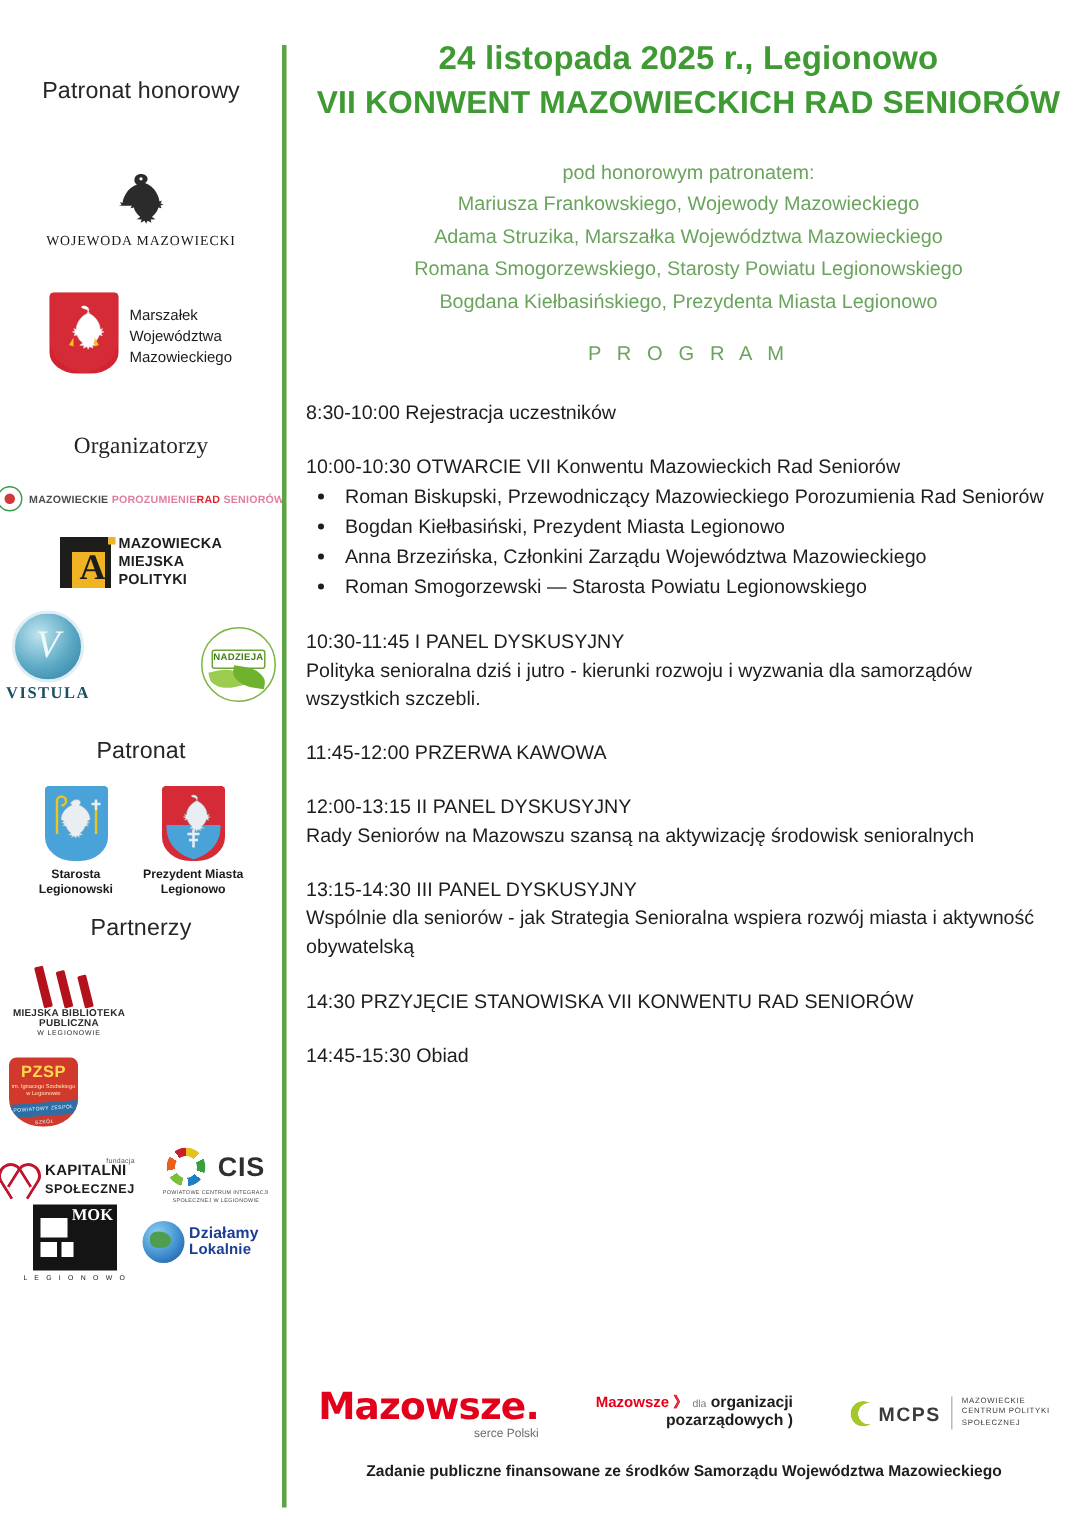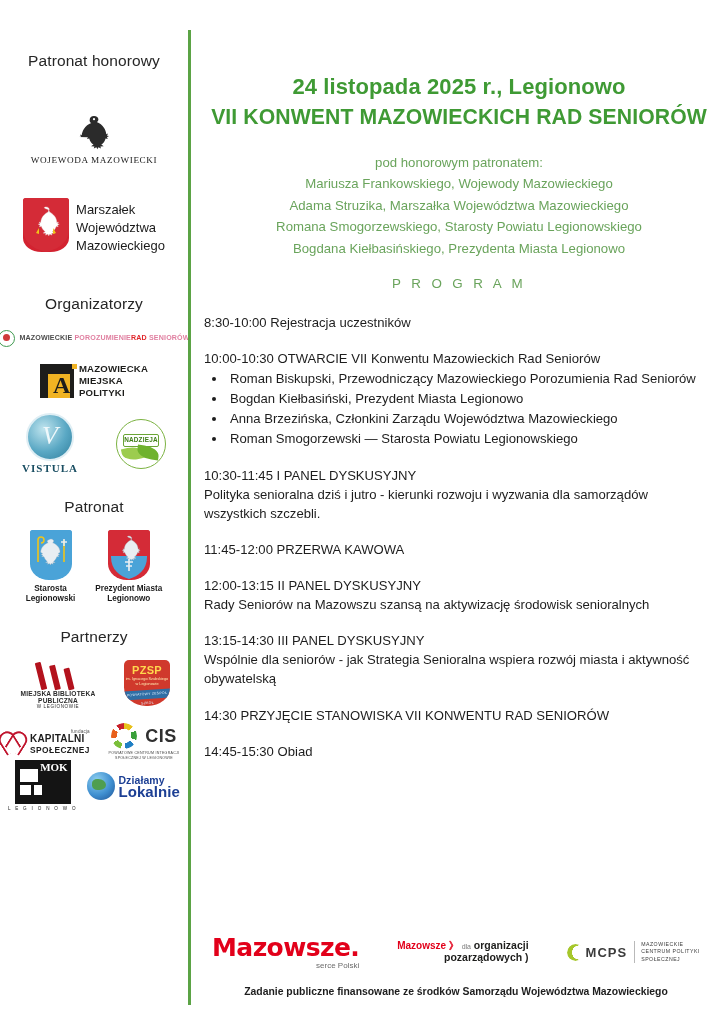--- a/index.html
+++ b/index.html
@@ -44,22 +44,22 @@
   }
 
   .logo-block {
     display: flex;
     justify-content: center;
     align-items: center;
   }
   .logo-row {
     display: flex;
     justify-content: center;
-    align-items: center;
-    gap: 10px;
+    align-items: flex-end;
+    gap: 28px;
   }
 
   
   .eagle-mono {
     width: 34px;
     height: 38px;
     position: relative;
   }
   .wojewoda-label {
     text-align: center;
@@ -74,21 +74,21 @@
   
   .shield-red {
     width: 46px;
     height: 54px;
     background: #d32230;
     border-radius: 3px 3px 40% 40% / 3px 3px 26% 26%;
     position: relative;
     overflow: hidden;
   }
   .marsz-text {
-    font-size: 13px;
+    font-size: 10px;
     line-height: 1.38;
     color: #1b1b1b;
     margin-left: 7px;
     padding-top: 6px;
     white-space: nowrap;
   }
 
   
   .mpr {
     display: flex;
@@ -219,21 +219,21 @@
   }
   .pzsp .t { font-size: 11px; font-weight: 800; color: #ffd84d; margin-top: 4px; letter-spacing: .3px;}
   .pzsp .s { font-size: 3.8px; color:#ffe9b0; line-height: 1.25; margin-top: 1px; }
   .pzsp .ribbon {
     position: absolute; left: -4px; right: -4px; bottom: 7px; height: 9px;
     background: #2f6ea5; transform: rotate(-4deg);
     font-size: 3.4px; color:#dff0ff; line-height: 9px; letter-spacing:.3px;
   }
 
   
-  .kap { display:flex; align-items:flex-start; gap:4px; }
+  .kap { display:flex; align-items:flex-end; gap:4px; }
   .kap-heart {
     width: 26px; height: 24px; position: relative; flex: 0 0 26px;
   }
   .kap-heart::before, .kap-heart::after{
     content:""; position:absolute; width:13px;height:20px;
     border:2px solid #c0152e; border-bottom:none;
   }
   .kap-heart::before{ left:0; top:2px; border-radius:12px 12px 0 0; transform: rotate(-32deg);}
   .kap-heart::after { left:9px; top:2px; border-radius:12px 12px 0 0; transform: rotate(32deg);}
   .kap-text{ text-align:left; }
@@ -275,39 +275,38 @@
   .dl-globe{
     width:28px;height:28px;border-radius:50%;flex:0 0 28px;
     background: radial-gradient(circle at 35% 30%, #8fd0f0 0%, #3f8fd0 55%, #1d4f91 100%);
     position:relative;
   }
   .dl-globe::after{
     content:""; position:absolute; left:5px; top:7px; width:14px;height:11px;
     background:#4f9e4f; border-radius:40% 60% 50% 45%;
   }
   .dl-text .a{ font-size:10.5px; font-weight:800; color:#1c3f94; line-height:11px; letter-spacing:.1px;}
-  .dl-text .b{ font-size:15px; font-weight:800; color:#1c3f94; line-height:11px; letter-spacing:.1px;}
+  .dl-text .b{ font-size:10px; font-weight:800; color:#1c3f94; line-height:11px; letter-spacing:.1px;}
 
   
   .divider {
     position: absolute;
     left: 188px;
     top: 30px;
     width: 3px;
     height: 975px;
     background: #5ba345;
   }
 
   
   .main {
     flex: 1 1 auto;
     position: relative;
     box-sizing: border-box;
     padding: 0 10px 0 16px;
-    margin-top: 48px;
   }
 
   .title-line1 {
     text-align: center;
     color: #3f9a34;
     font-weight: 700;
     font-size: 22px;
     letter-spacing: 0.1px;
     margin-top: 26px;
   }
@@ -350,21 +349,21 @@
   .sched-item li {
     font-size: 13.1px; color: #1d1d1d; line-height: 1.46;
     margin: 1px 0; padding-left: 3px;
   }
 
   
   .footer {
     position: absolute;
     left: 188px;
     right: 0;
-    bottom: 8px;
+    bottom: 18px;
     height: 92px;
   }
   .footer-logos {
     display: flex;
     justify-content: center;
     align-items: center;
     gap: 38px;
     height: 56px;
   }
   .maz-serce { text-align: center; }
@@ -438,21 +437,21 @@
           <path d="M30 30l3 5-3 1z" fill="#f0c419"></path>
         </svg>
       </div>
       <div class="marsz-text">
         <div>Marszałek</div>
         <div>Województwa</div>
         <div>Mazowieckiego</div>
       </div>
     </div>
 
-    <div class="side-heading" style="margin-top:40px;">Organizatorzy</div>
+    <div class="side-heading" style="margin-top:40px;font-family:Liberation Serif, serif;">Organizatorzy</div>
 
     <div class="mpr" style="margin-top:17px;">
       <span class="mpr-badge"></span>
       <span class="mpr-text"><span class="g">MAZOWIECKIE</span>&nbsp;<span class="p">POROZUMIENIE</span><span class="r">RAD</span>&nbsp;<span class="p">SENIORÓW</span></span>
     </div>
 
     <div class="logo-block" style="margin-top:16px;">
       <div class="mas">
         <div class="mas-mark">
           <span class="sq"></span>
@@ -513,23 +512,23 @@
             <path d="M21 29v12M17 32h8M18 36h6" stroke="#e9eef2" stroke-width="1.7"></path>
           </svg>
         </div>
         <div class="crest-cap">
           <div>Prezydent Miasta</div>
           <div>Legionowo</div>
         </div>
       </div>
     </div>
 
-    <div class="side-heading" style="margin-top:24px;">Partnerzy</div>
-
-    <div class="logo-row" style="margin-top:14px; gap:14px; align-items:flex-start;">
+    <div class="side-heading" style="margin-top:12px;">Partnerzy</div>
+
+    <div class="logo-row" style="margin-top:14px; gap:14px; align-items:flex-start;flex-direction:column;">
       <div style="width:92px;">
         <div class="mbp-bars">
             <i></i>
             <i></i>
             <i></i>
           </div>
         <div class="mbp-t1">MIEJSKA BIBLIOTEKA PUBLICZNA</div>
         <div class="mbp-t2">W LEGIONOWIE</div>
       </div>
       <div style="width:58px;">

